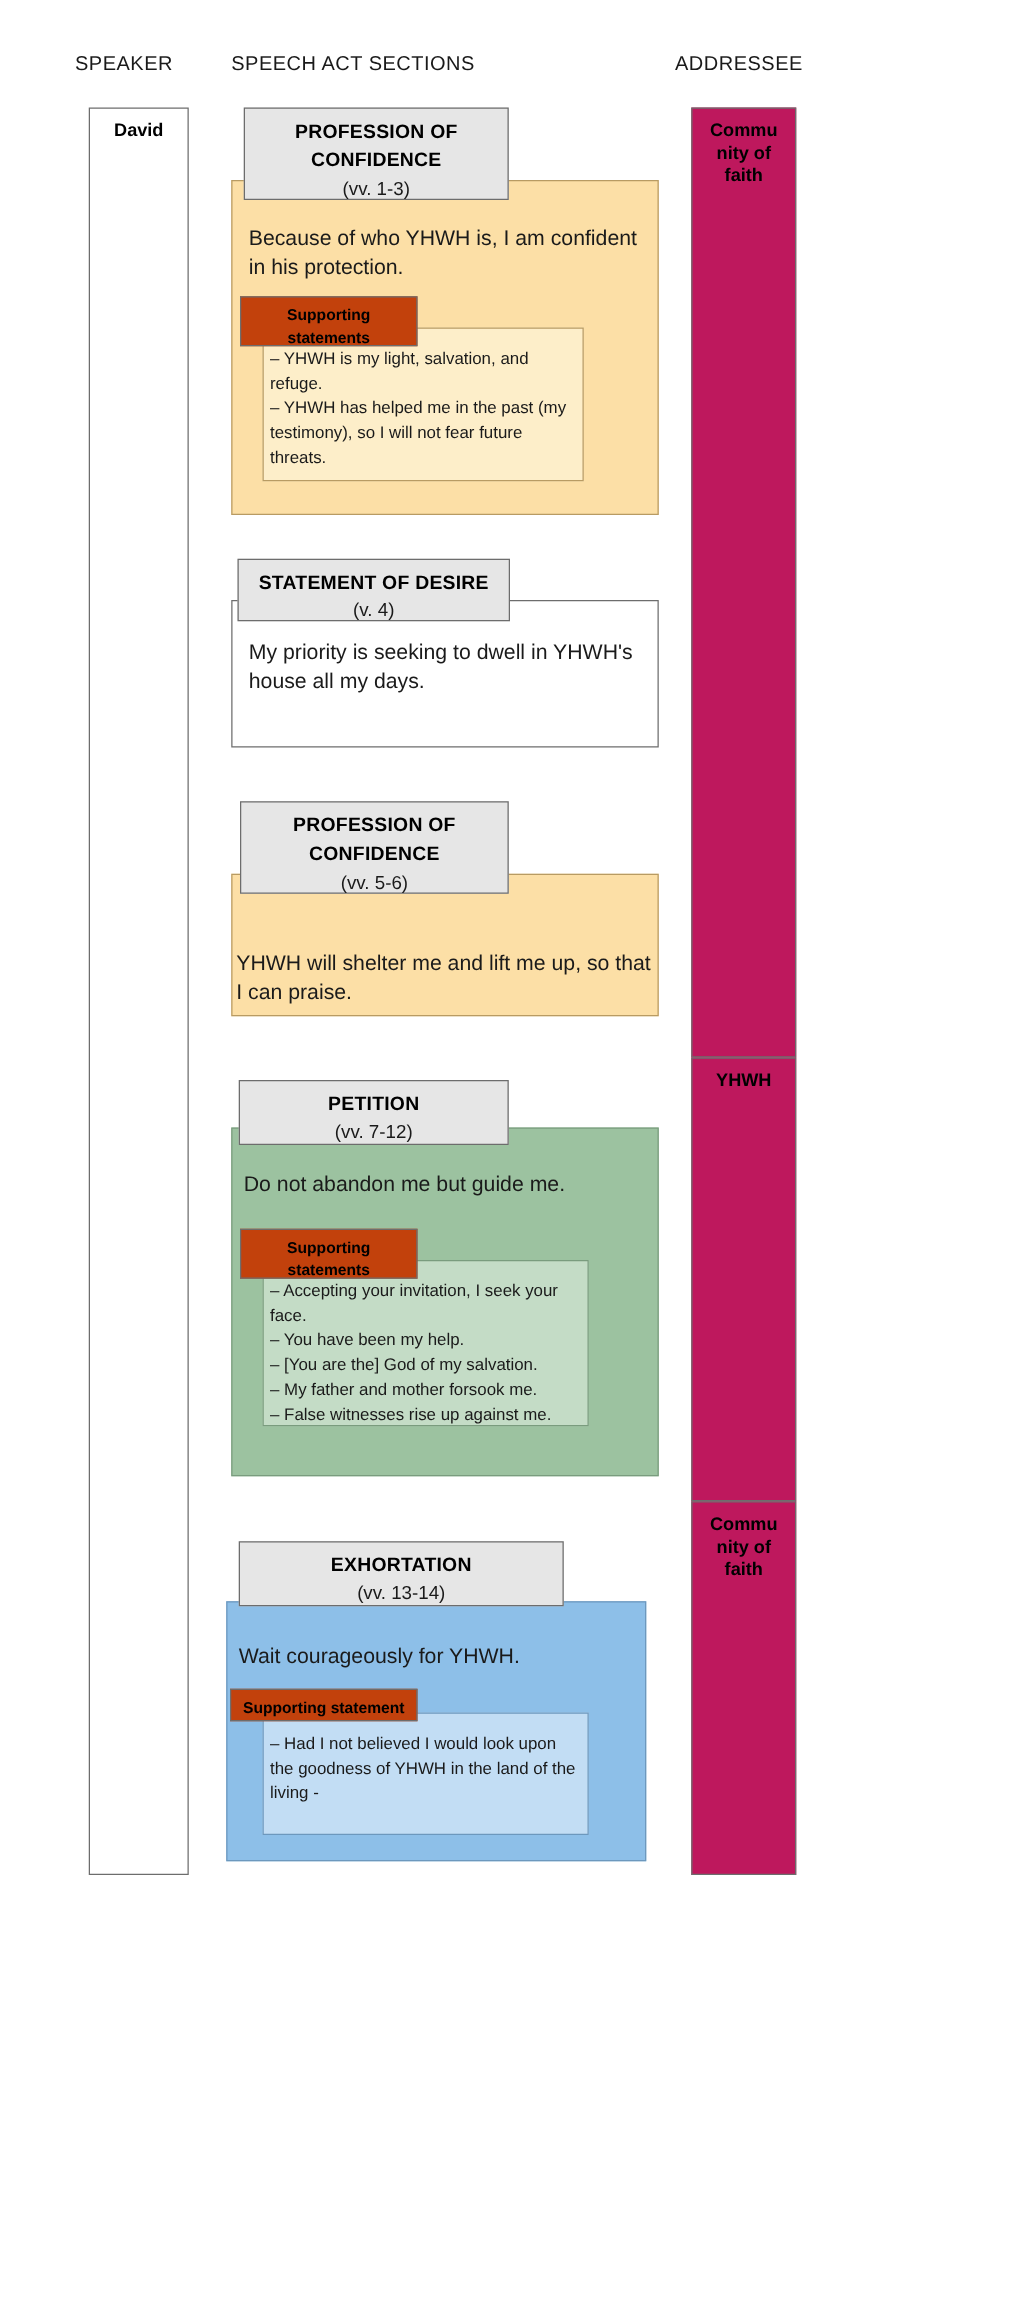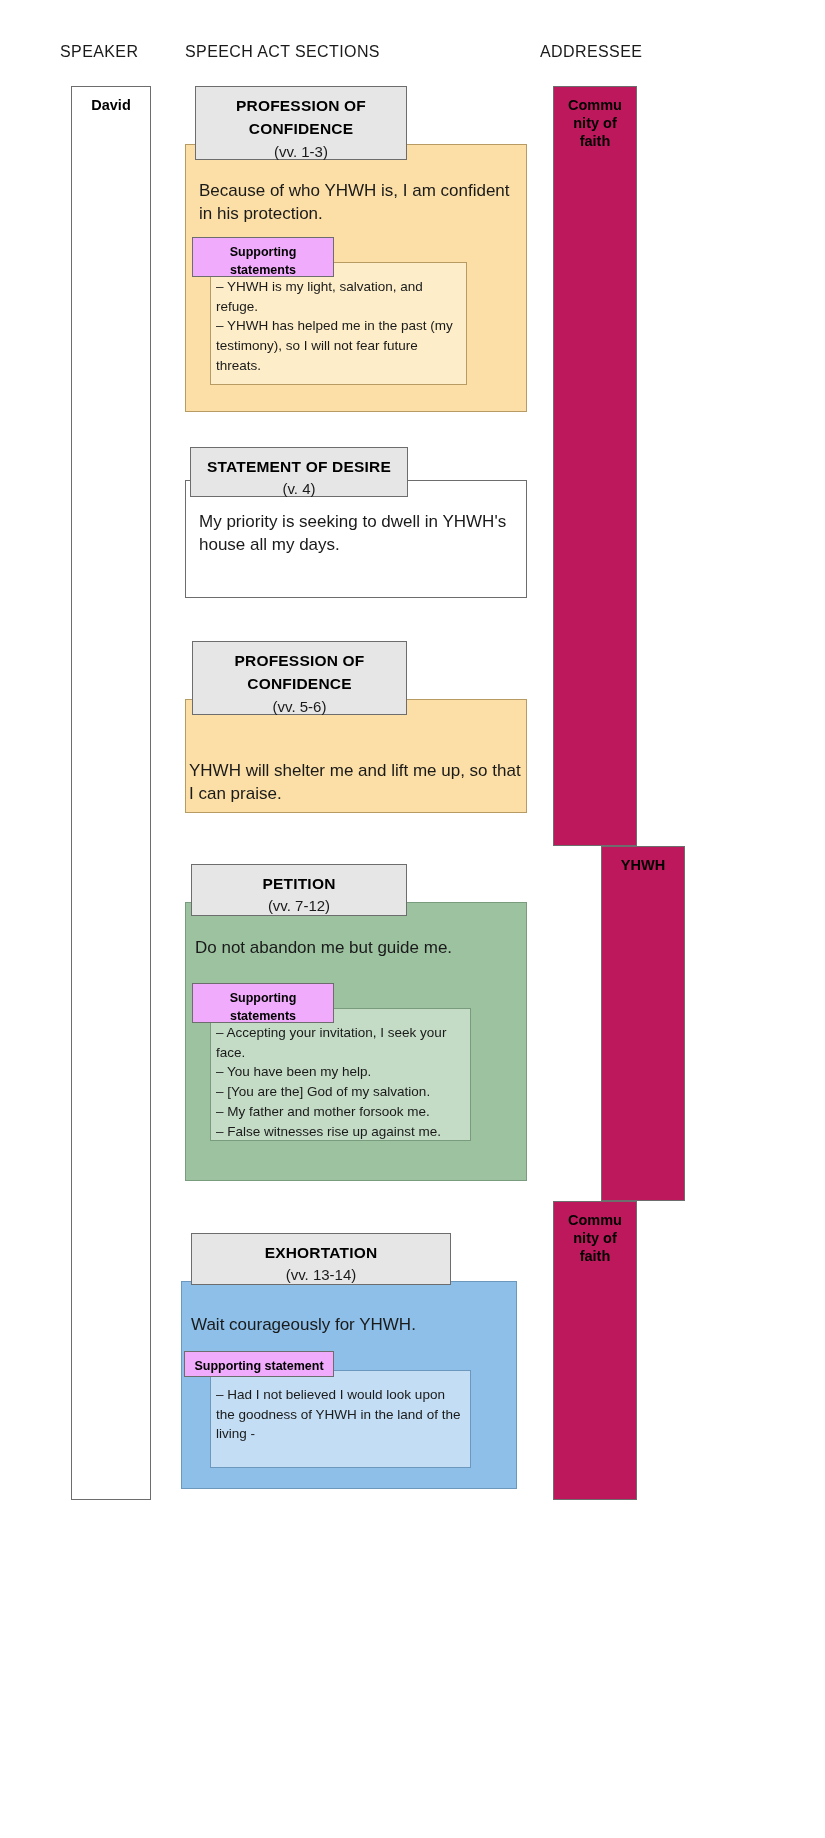--- a/index.html
+++ b/index.html
@@ -48,21 +48,21 @@
   }
 
   .addressee-lane {
     position: absolute;
     border: 1px solid #6d6d6d;
     background: #be185d;
     left: 553px;
     width: 84px;
   }
   #addr-1 { top: 86px;   height: 760px; }
-  #addr-2 { top: 846px;  height: 355px; margin-left: 48px; }
+  #addr-2 { top: 846px;  height: 355px; }
   #addr-3 { top: 1201px; height: 299px; }
 
   
   .section { position: absolute; }
 
   .body-box {
     position: absolute;
     border: 1px solid #7a7a6a;
   }
   .body-box.orange { background: #fcdfa6; border-color: #b89b63; }
@@ -105,21 +105,21 @@
   .support-box {
     position: absolute;
     border: 1px solid #8a8a7a;
   }
   .support-box.orange { background: #fdeec9; border-color: #b89b63; }
   .support-box.green  { background: #c4dcc6; border-color: #7a9c7e; }
   .support-box.blue   { background: #c2ddf4; border-color: #6d98bd; }
 
   .support-tab {
     position: absolute;
-    background: #f0abfc;
+    background: #c2410c;
     border: 1px solid #6d6d6d;
     z-index: 6;
     text-align: center;
     padding: 5px 6px 6px 6px;
   }
   .support-tab span {
     display: block;
     font-weight: bold;
     font-size: 12.5px;
     line-height: 1.45;

